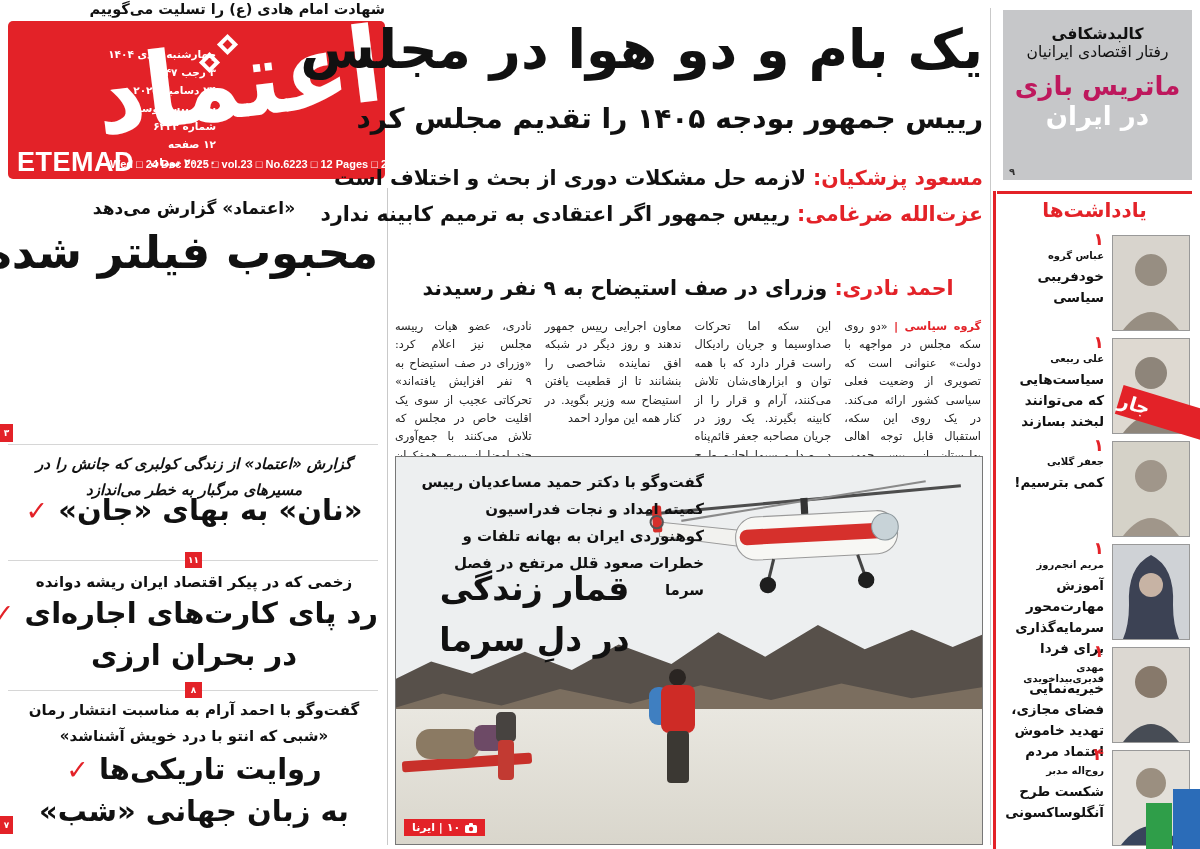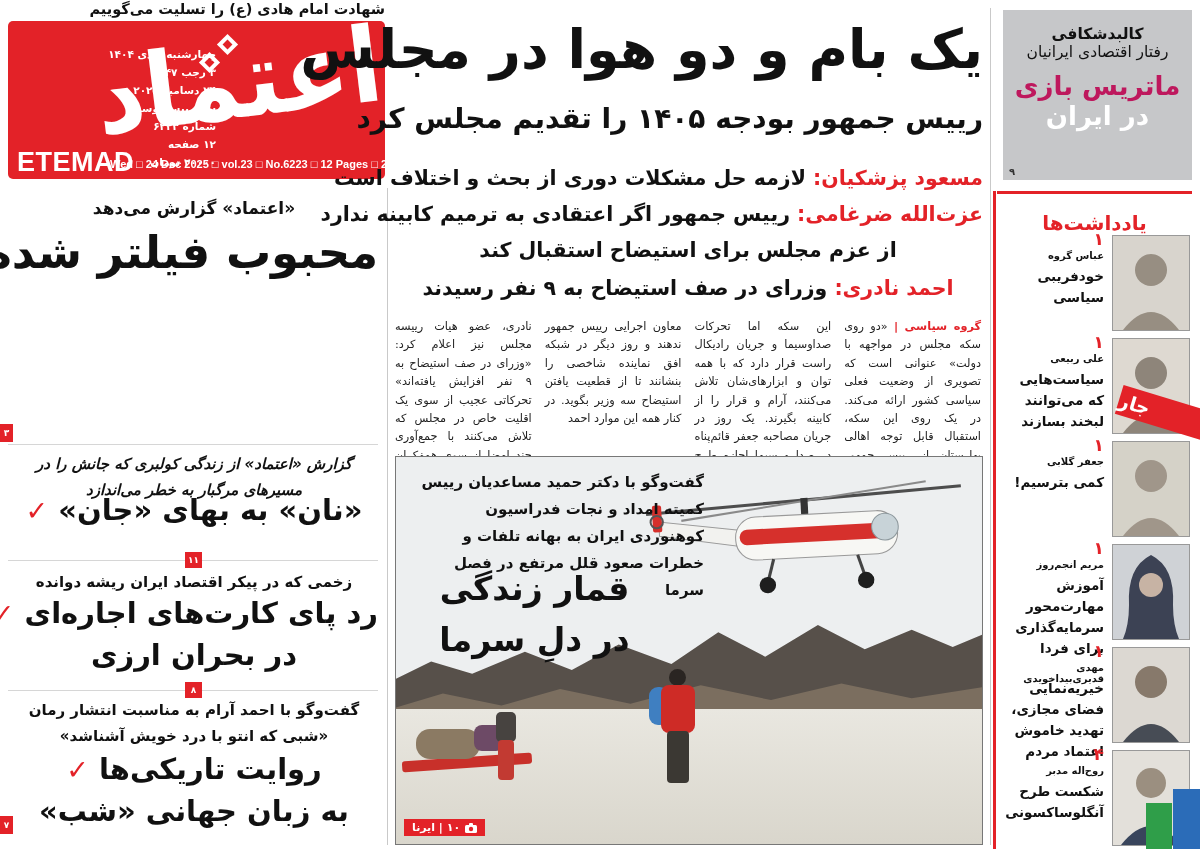--- a/index.html
+++ b/index.html
@@ -93,21 +93,21 @@
   #matrix{left:1003px;top:10px;width:189px;height:170px;background:#c6c7c9;text-align:center;direction:rtl;}
   #mx-k1{margin-top:15px;font-size:15.5px;font-weight:bold;}
   #mx-k2{font-size:15.5px;font-weight:normal;}
   #mx-t1{margin-top:10px;font-size:26px;font-weight:bold;color:#be185d;}
   #mx-t2{font-size:26px;font-weight:bold;color:#fff;}
   #mx-pg{position:absolute;left:6px;bottom:3px;font-size:10px;font-weight:bold;color:#333;}
 
   
   #notes-rule{left:997px;top:191px;width:195px;height:3px;background:var(--red);}
   #notes-vline{left:993px;top:191px;width:3px;height:658px;background:var(--red);}
-  #notes-title{left:997px;top:198px;width:195px;font-size:20px;font-weight:bold;color:var(--red);text-align:center;margin-top:13px;}
+  #notes-title{left:997px;top:198px;width:195px;font-size:20px;font-weight:bold;color:var(--red);text-align:center;}
   .note{left:1000px;width:192px;height:100px;}
   .note .photo{position:absolute;right:2px;top:4px;width:76px;height:94px;border:1px solid #999;background:#d9d5cf;overflow:hidden;}
   .note .num{position:absolute;right:88px;top:-2px;color:var(--red);font-weight:bold;font-size:17px;}
   .note .author{position:absolute;right:88px;top:19px;width:102px;font-size:10px;font-weight:bold;direction:rtl;text-align:right;}
   .note .ttl{position:absolute;right:88px;top:35px;width:102px;font-size:13.5px;font-weight:bold;line-height:1.55;direction:rtl;text-align:right;}
   #note1{top:231px;} #note2{top:334px;} #note3{top:437px;} #note4{top:540px;} #note5{top:643px;} #note6{top:746px;}
 
   #ribbon{left:1116px;top:406px;width:130px;height:30px;background:var(--red);transform:rotate(17deg);
           color:#fff;font-weight:bold;font-size:19px;display:flex;align-items:center;padding-right:18px;
           justify-content:flex-end;z-index:5;direction:rtl;}
@@ -148,21 +148,20 @@
   <div class="abs ctr nw rtl b" id="lead-hl">یک بام و دو هوا در مجلس</div>
   <div class="abs ctr nw rtl b" id="lead-sub">رییس جمهور بودجه ۱۴۰۵ را تقدیم مجلس کرد</div>
   <div class="abs ctr nw rtl b qline" id="q1">
     <span class="red">مسعود پزشکیان:</span>
     <span>لازمه حل مشکلات دوری از بحث و اختلاف است</span>
   </div>
   <div class="abs ctr nw rtl b qline" id="q2a">
     <span class="red">عزت‌الله ضرغامی:</span>
     <span>رییس جمهور اگر اعتقادی به ترمیم کابینه ندارد</span>
   </div>
-  <div class="abs ctr nw rtl b qline" id="q2b">از عزم مجلس برای استیضاح استقبال کند</div>
   <div class="abs ctr nw rtl b qline" id="q3">
     <span class="red">احمد نادری:</span>
     <span>وزرای در صف استیضاح به ۹ نفر رسیدند</span>
   </div>
   <div class="abs" id="cols">
     <div class="col">
       <span class="red b">گروه سیاسی |</span>
       <span>«دو روی سکه مجلس در مواجهه با دولت» عنوانی است که تصویری از وضعیت فعلی سیاسی کشور ارائه می‌کند. در یک روی این سکه، استقبال قابل توجه اهالی بهارستان از رییس جمهور قرار دارد که او را در بر گرفته و در عین بیان دیدگاه‌های‌شان از دولت حمایت می‌کنند. صحبت‌هایش را می‌شنوند و نقدها و مطالبات‌شان را مطرح می‌کنند. در روی دیگر</span>
     </div>
     <div class="col">این سکه اما تحرکات صداوسیما و جریان رادیکال راست قرار دارد که با همه توان و ابزارهای‌شان تلاش می‌کنند، آرام و قرار را از کابینه بگیرند. یک روز در جریان مصاحبه جعفر قائم‌پناه در صدا و سیما اجازه طرح دیدگاه به</div>

